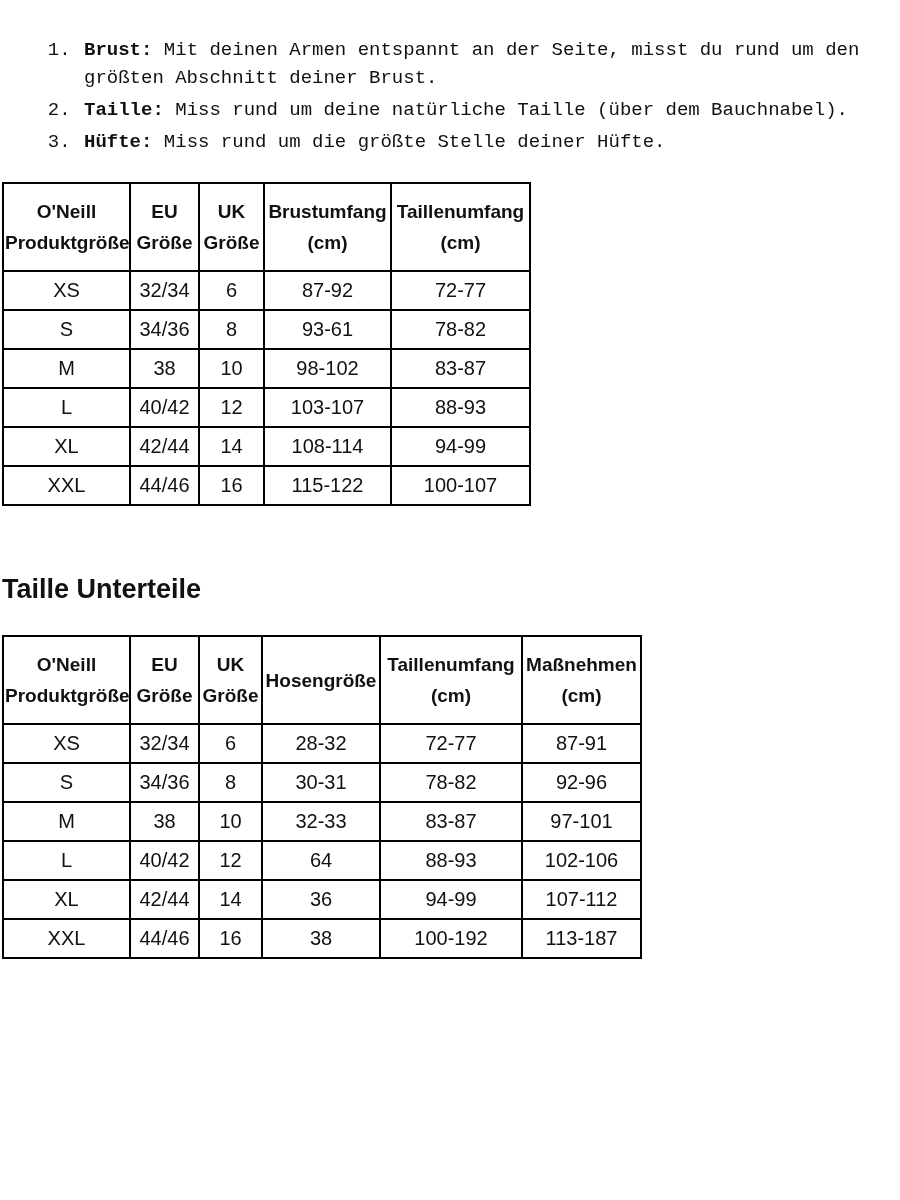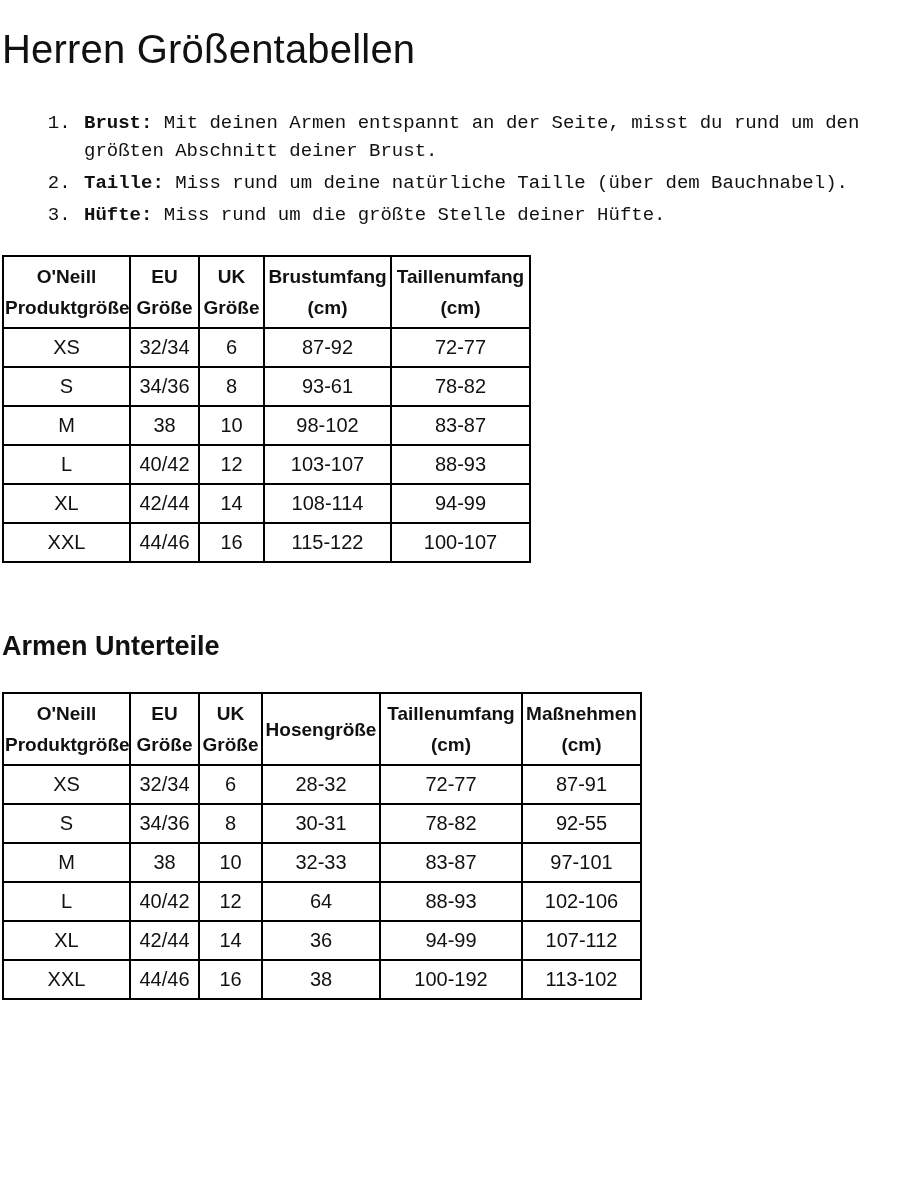--- a/index.html
+++ b/index.html
@@ -62,21 +62,21 @@
     border: 2px solid #000000;
     text-align: center;
     vertical-align: middle;
     overflow: hidden;
   }
   table.size-table th {
     font-size: 19px;
     font-weight: 700;
     line-height: 31px;
     white-space: pre-line;
-    padding: 4px 1px;
+    padding: 12px 1px;
     height: 62px;
   }
   table.size-table td {
     font-size: 20px;
     font-weight: 400;
     height: 37px;
     padding: 0 2px;
   }
   #tops-table    { width: 527px; }
   #bottoms-table { width: 638px; }
@@ -92,21 +92,20 @@
   #bottoms-table col:nth-child(3){ width:63px; }
   #bottoms-table col:nth-child(4){ width:118px; }
   #bottoms-table col:nth-child(5){ width:142px; }
   #bottoms-table col:nth-child(6){ width:119px; }
 </style>
 </head>
 <body>
 
 <div class="page">
 
-  <h1 class="page-title">Herren Größentabellen</h1>
 
 
   <ol class="instructions">
     <li><b>Brust:</b> <span>Mit deinen Armen entspannt an der Seite, misst du rund um den größten Abschnitt deiner Brust.</span></li>
     <li><b>Taille:</b> <span>Miss rund um deine natürliche Taille (über dem Bauchnabel).</span></li>
     <li><b>Hüfte:</b> <span>Miss rund um die größte Stelle deiner Hüfte.</span></li>
   </ol>
 
 
   <table class="size-table" id="tops-table">
@@ -170,21 +169,21 @@
         <tr>
           <td>XXL</td>
           <td>44/46</td>
           <td>16</td>
           <td>115-122</td>
           <td>100-107</td>
         </tr>
       </tbody>
   </table>
 
-  <h3 class="section-heading" id="bottoms-heading">Armen Unterteile</h3>
+  <h3 class="section-heading" id="bottoms-heading">Taille Unterteile</h3>
 
   <table class="size-table" id="bottoms-table">
     <colgroup>
         <col>
         <col>
         <col>
         <col>
         <col>
         <col>
       </colgroup>
@@ -211,21 +210,21 @@
           <td>28-32</td>
           <td>72-77</td>
           <td>87-91</td>
         </tr>
         <tr>
           <td>S</td>
           <td>34/36</td>
           <td>8</td>
           <td>30-31</td>
           <td>78-82</td>
-          <td>92-55</td>
+          <td>92-96</td>
         </tr>
         <tr>
           <td>M</td>
           <td>38</td>
           <td>10</td>
           <td>32-33</td>
           <td>83-87</td>
           <td>97-101</td>
         </tr>
         <tr>
@@ -243,18 +242,18 @@
           <td>36</td>
           <td>94-99</td>
           <td>107-112</td>
         </tr>
         <tr>
           <td>XXL</td>
           <td>44/46</td>
           <td>16</td>
           <td>38</td>
           <td>100-192</td>
-          <td>113-102</td>
+          <td>113-187</td>
         </tr>
       </tbody>
   </table>
 
 </div>
 
 </body></html>

